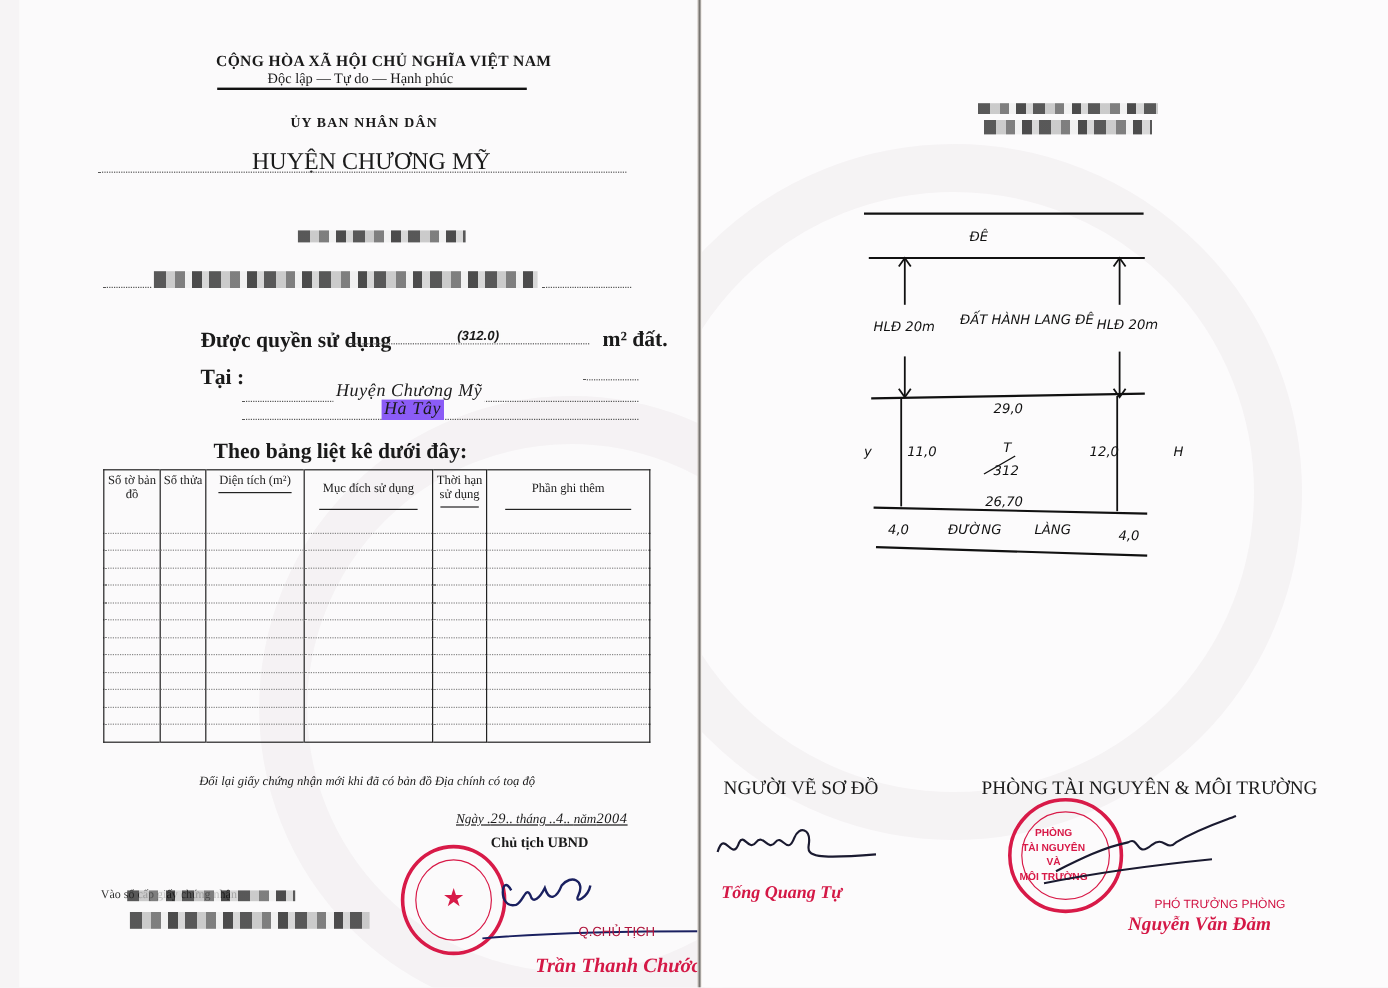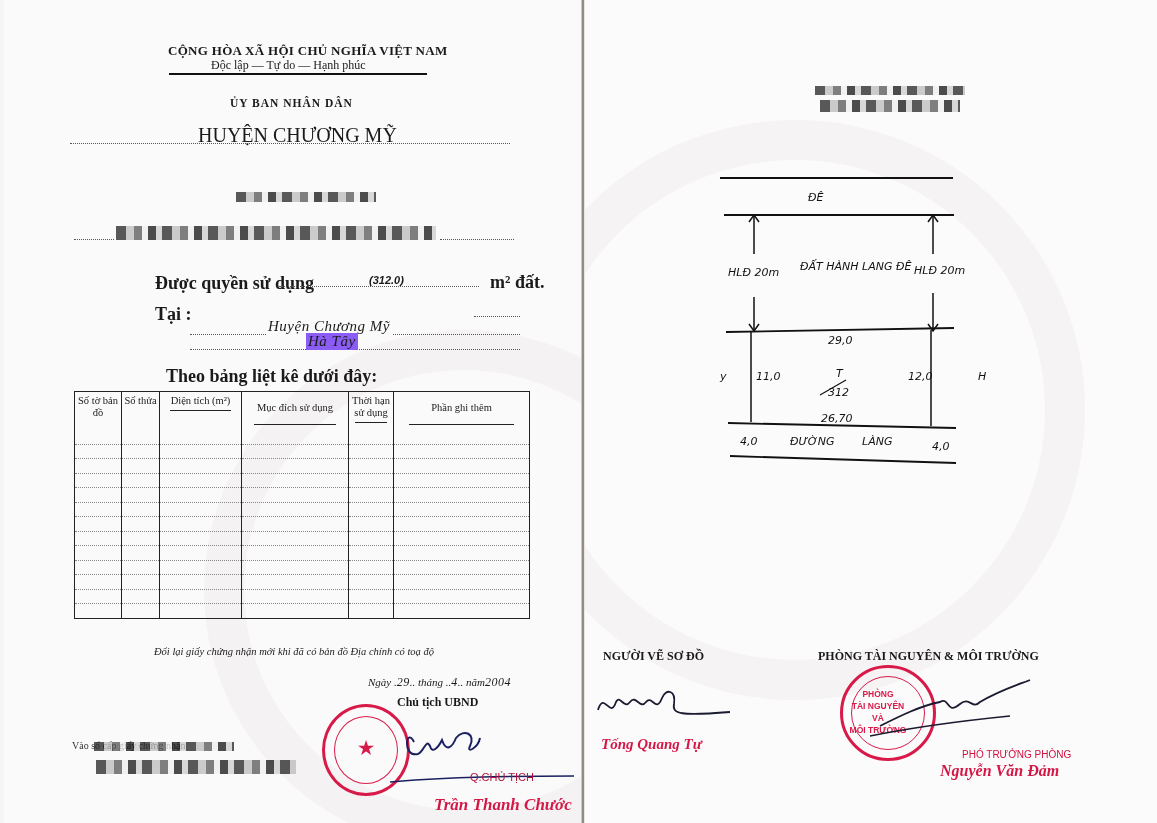--- a/index.html
+++ b/index.html
@@ -1,20 +1,20 @@
 <!DOCTYPE html>
 <html><head>
 <meta charset="utf-8">
 <style>
   * { box-sizing: border-box; margin: 0; padding: 0; }
   html, body { width: 1157px; height: 823px; overflow: hidden; background: #f6f4f5; }
   body { position: relative; font-family: "Liberation Serif", "DejaVu Serif", serif; color: #1a1a1a; }
 
   .page { position: absolute; top: 0; height: 823px; background: #fbfafb; overflow: hidden; }
-  .page.left { left: 4px; width: 586px; }
+  .page.left { left: 16px; width: 586px; }
   .page.right { left: 585px; width: 572px; background: #fcfbfc; }
   .page .watermark {
     position: absolute; border-radius: 50%;
     border: 40px solid rgba(225,215,220,0.22);
     pointer-events: none;
   }
   .fold { position: absolute; left: 581px; top: 0; width: 6px; height: 823px;
     background: linear-gradient(90deg, #eae4e0 0%, #6d6a66 35%, #f2eeeb 60%, #e4ddd8 100%); }
 
   .abs { position: absolute; white-space: nowrap; }
@@ -40,21 +40,21 @@
   table.land th:first-child { border-left: none; }
   table.land th .uline { display:block; margin: 3px auto 0; width: 80%; height: 1px; background: #222; }
   table.land td { border-left: 1.5px solid #222; height: 14.5px; border-bottom: 1px dotted #888; font-size: 11px; text-align: center; font-family: "Liberation Sans", sans-serif; font-style: italic; }
   table.land td:first-child { border-left: none; }
 
   
   .diagram { position: absolute; left: 700px; top: 170px; width: 290px; height: 300px; }
   .diagram svg { width: 100%; height: 100%; }
   .dg-text { font-family: "DejaVu Sans", sans-serif; font-size: 11px; font-style: italic; fill: #111; }
 
-  .sig-title { font-size: 12px; font-weight: bold; }
+  .sig-title { font-size: 16px; font-weight: normal; }
   .stamp { position: absolute; border-radius: 50%; border: 3px solid #d81a48; }
   .stamp .inner { position: absolute; border-radius: 50%; border: 1.5px solid #d81a48; }
   .stamp-text { font-family: "Liberation Sans", sans-serif; color: #d81a48; font-weight: bold; text-align: center; }
   .red-name { font-family: "Liberation Serif", serif; font-style: italic; font-weight: bold; color: #d41846; font-size: 16px; }
 </style>
 </head>
 <body>
 
 <div class="page left">
   <div class="watermark" style="left:200px;top:330px;width:520px;height:520px;"></div>
@@ -199,21 +199,21 @@
           <td></td>
           <td></td>
           <td></td>
           <td></td>
         </tr>
       </tbody>
   </table>
 
   <div class="abs" style="left:150px;top:646px;font-size:10.5px;font-style:italic;">Đổi lại giấy chứng nhận mới khi đã có bản đồ Địa chính có toạ độ</div>
 
-  <div class="abs" style="left:364px;top:675px;font-size:11px;font-style:italic;">
+  <div class="abs" style="left:364px;top:675px;font-size:11px;font-style:italic;text-decoration:underline;">
     <span>Ngày</span> .<span class="handwrite" style="font-size:12px;">29</span>.. <span>tháng</span> ..<span class="handwrite" style="font-size:12px;">4</span>.. <span>năm</span><span class="handwrite" style="font-size:12px;">2004</span>
   </div>
   <div class="abs" style="left:393px;top:695px;font-size:12px;font-weight:bold;">Chủ tịch UBND</div>
 
   <div class="abs" style="left:68px;top:740px;font-size:10px;color:#333;">Vào sổ cấp giấy chứng nhận</div>
   <div class="redacted" style="left:90px;top:742px;width:140px;height:9px;"></div>
   <div class="redacted" style="left:92px;top:760px;width:200px;height:14px;"></div>
 
   <div class="stamp" style="left:318px;top:704px;width:88px;height:92px;">
     <div class="inner" style="left:9px;top:9px;width:64px;height:68px;"></div>

